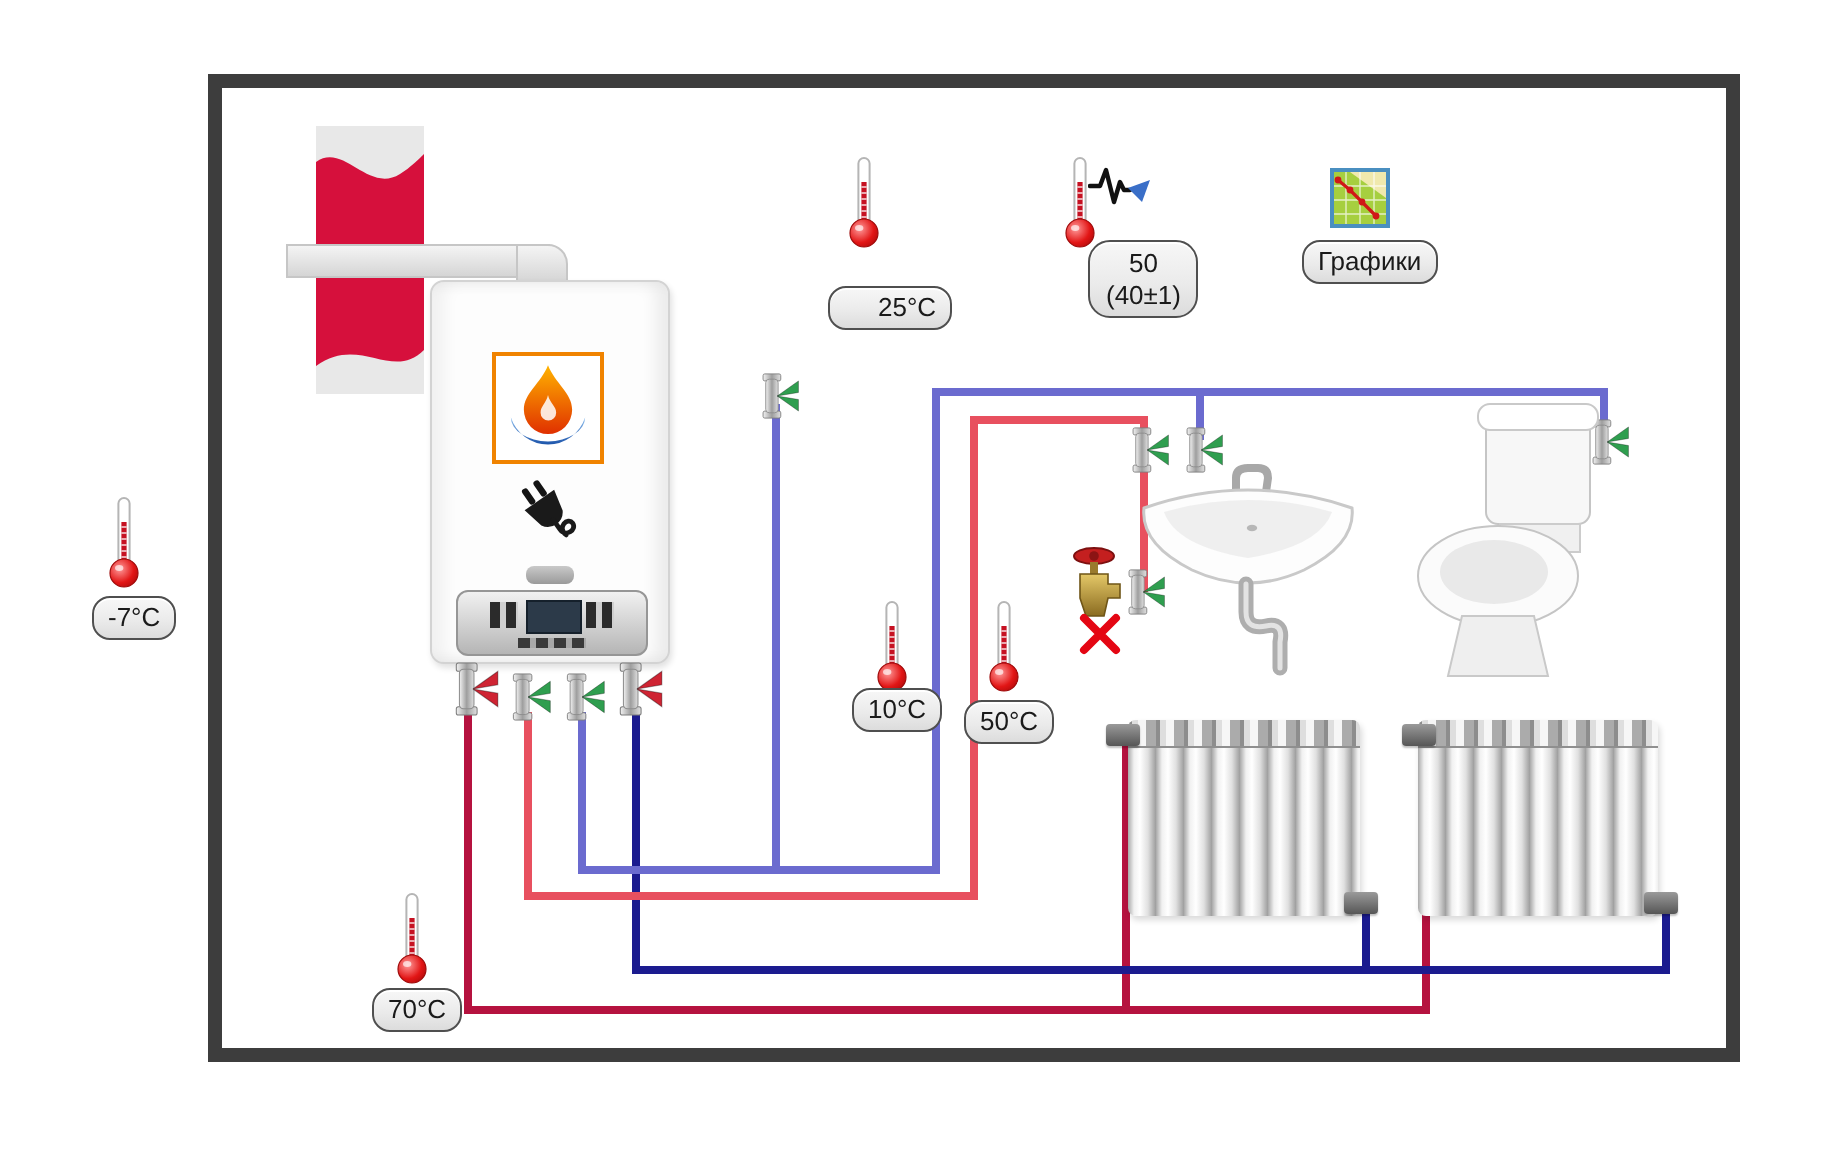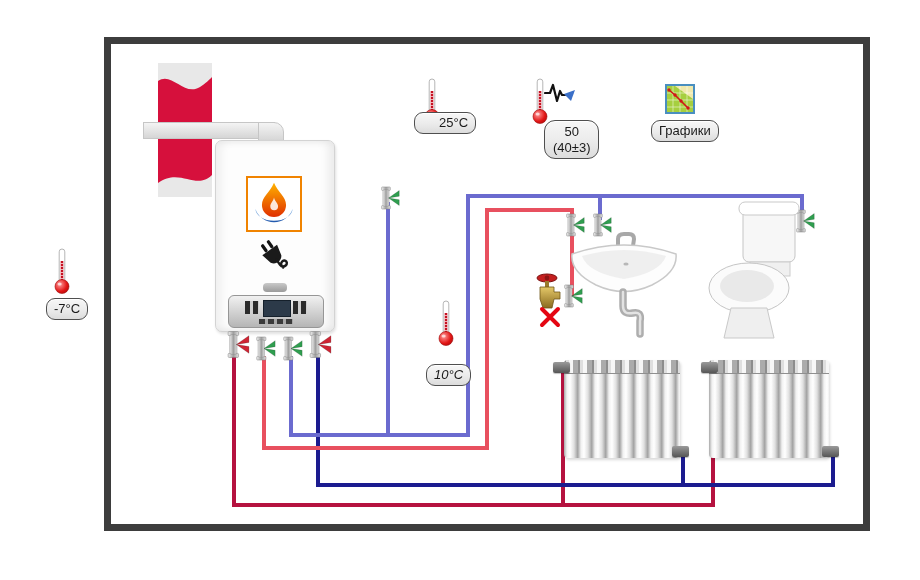--- a/index.html
+++ b/index.html
@@ -231,34 +231,34 @@
   <div class="radiator" style="left:709px;top:360px;width:120px;height:98px;"></div>
   <div class="fitting" style="left:553px;top:362px;"></div>
   <div class="fitting" style="left:672px;top:446px;"></div>
   <div class="fitting" style="left:701px;top:362px;"></div>
   <div class="fitting" style="left:822px;top:446px;"></div>
 
   <div class="abs" style="left:412px;top:78px;width:60px;height:76px;">
     <svg class="abs" style="left:12px;top:0;width:16px;height:46px;">
         <use href="#thermo-sym"></use>
       </svg>
-    <div class="plabel" style="left:2px;top:34px;padding-left:24px;">25°C</div>
+    <div class="plabel" style="left:2px;top:65px;padding-left:24px;">25°C</div>
   </div>
 
   <div class="abs" style="left:526px;top:78px;width:70px;height:86px;">
     <svg class="abs" style="left:6px;top:0;width:16px;height:46px;">
         <use href="#thermo-sym"></use>
       </svg>
     <svg class="abs" style="left:18px;top:4px;" width="32" height="26" viewBox="0 0 32 26">
       <path d="M1 11 h5 l3 -8 4 16 3 -10 2 4 h3" fill="none" stroke="#111" stroke-width="2.2" stroke-linejoin="round" stroke-linecap="round"></path>
       <polygon points="20,12 31,8 27,19" fill="#3a6fc8"></polygon>
     </svg>
     <div class="plabel two" style="left:18px;top:42px;">
       <div>50</div>
-      <div>(40±3)</div>
+      <div>(40±1)</div>
     </div>
   </div>
 
   <div class="abs" style="left:648px;top:84px;width:70px;height:64px;">
     <svg class="abs" style="left:17px;top:0;" width="30" height="30" viewBox="0 0 30 30">
       <rect x="1" y="1" width="28" height="28" fill="#a6cf3f" stroke="#4a8fc0" stroke-width="2"></rect>
       <polygon points="10,2 28,2 28,15" fill="#f0e9ad"></polygon>
       <path d="M8 2 v26 M15 2 v26 M22 2 v26 M2 9 h26 M2 16 h26 M2 23 h26" stroke="#ffffff" stroke-width="0.7" opacity="0.7"></path>
       <path d="M4 6 L10 11 L16 17 L23 24" stroke="#d01818" stroke-width="1.6" fill="none"></path>
       <circle cx="4" cy="6" r="1.7" fill="#d01818"></circle>
@@ -266,19 +266,31 @@
       <circle cx="16" cy="17" r="1.7" fill="#d01818"></circle>
         <circle cx="23" cy="24" r="1.7" fill="#d01818"></circle>
     </svg>
     <div class="plabel" style="left:3px;top:36px;">Графики</div>
   </div>
 
   <div class="abs" style="left:424px;top:300px;width:56px;height:76px;">
     <svg class="abs" style="left:14px;top:0;width:16px;height:46px;">
         <use href="#thermo-sym"></use>
       </svg>
-    <div class="plabel" style="left:2px;top:64px;font-style:italic;">10°C</div>
-  </div>
-
-
+    <div class="plabel" style="left:2px;top:44px;">10°C</div>
+  </div>
+
+  <div class="abs" style="left:480px;top:300px;width:56px;height:76px;">
+    <svg class="abs" style="left:14px;top:0;width:16px;height:46px;">
+        <use href="#thermo-sym"></use>
+      </svg>
+    <div class="plabel" style="left:2px;top:50px;">50°C</div>
+  </div>
+
+  <div class="abs" style="left:183px;top:446px;width:56px;height:76px;">
+    <svg class="abs" style="left:15px;top:0;width:16px;height:46px;">
+        <use href="#thermo-sym"></use>
+      </svg>
+    <div class="plabel" style="left:3px;top:48px;">70°C</div>
+  </div>
 
 
 </div>
 
 </body></html>

